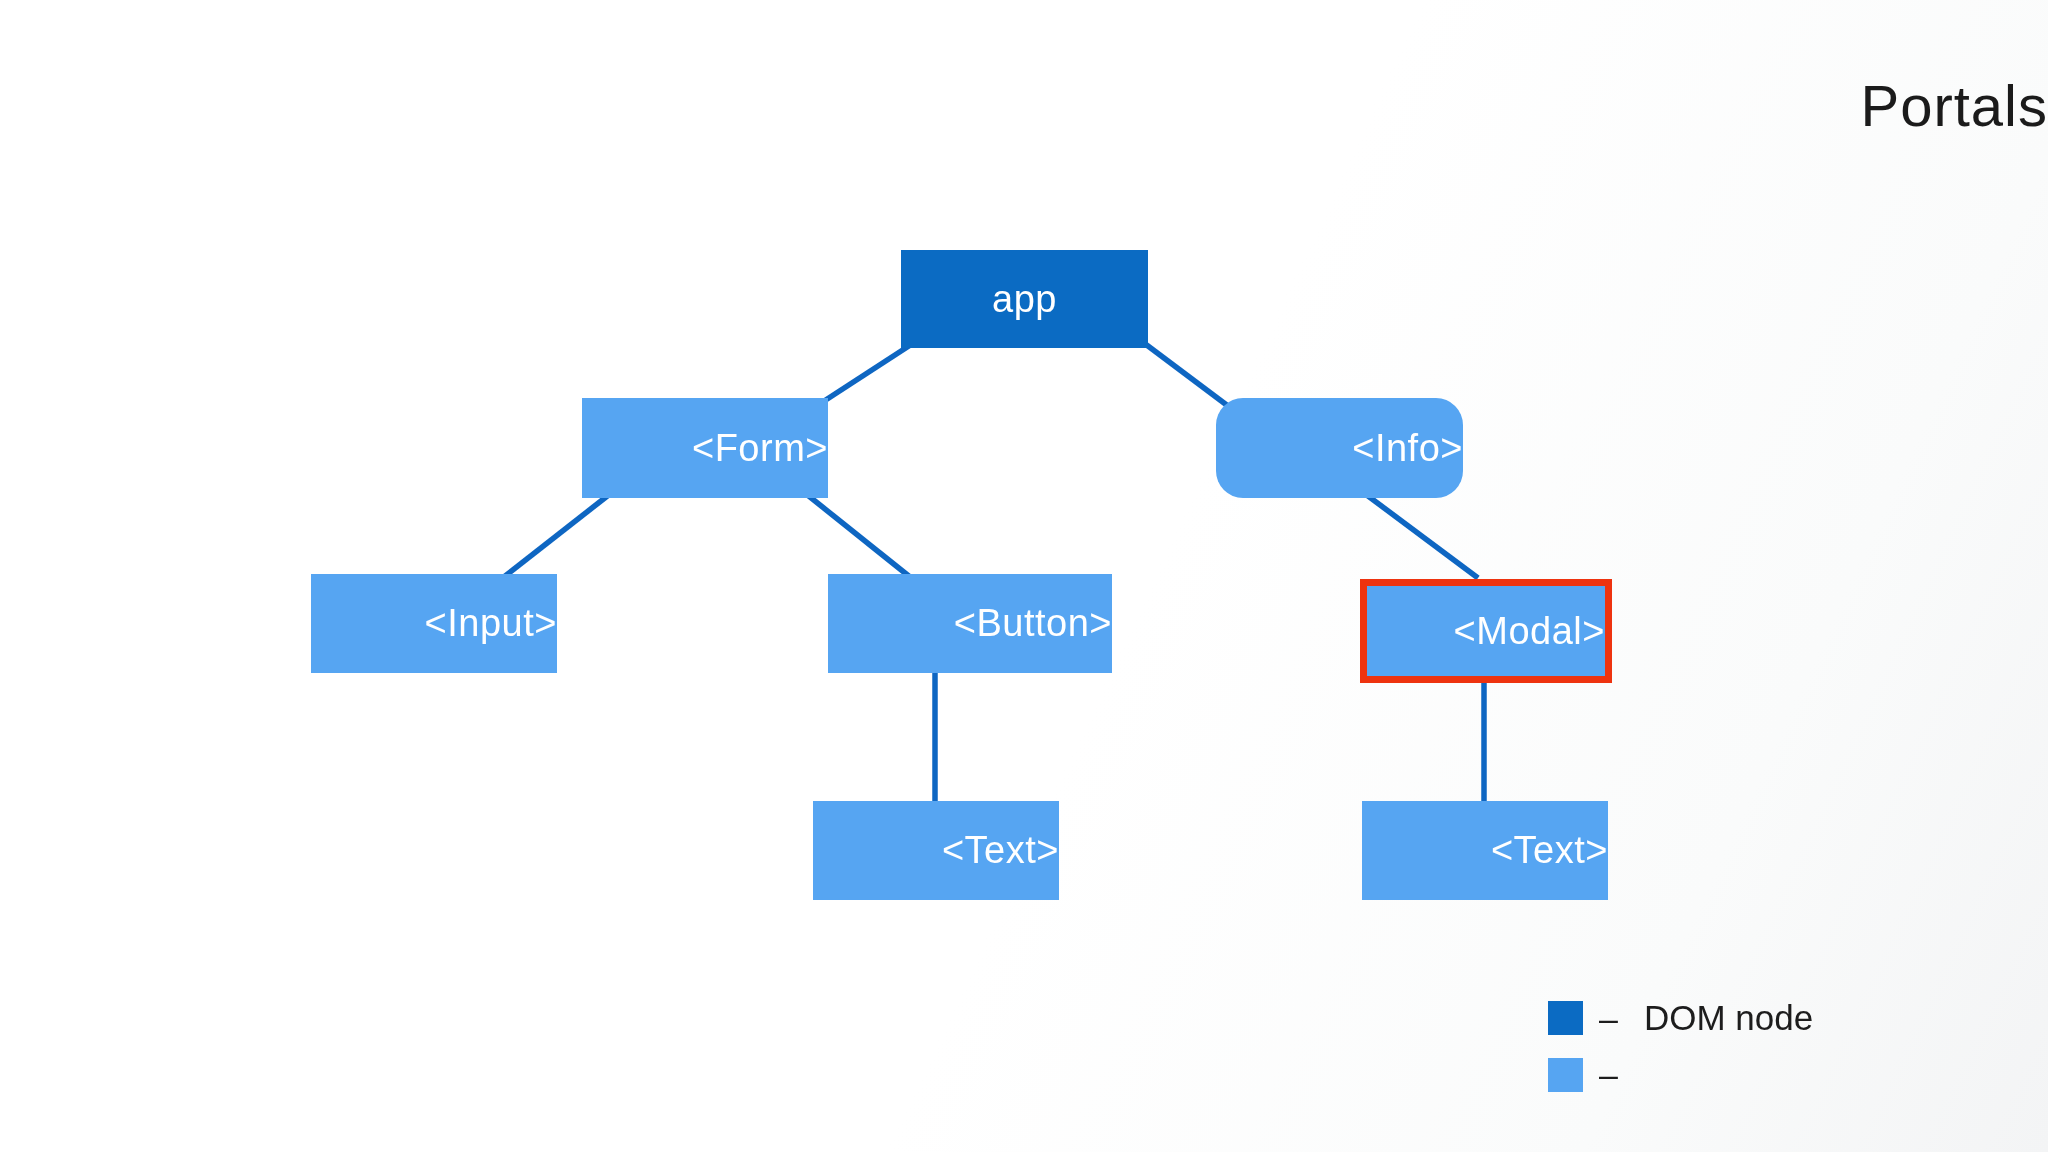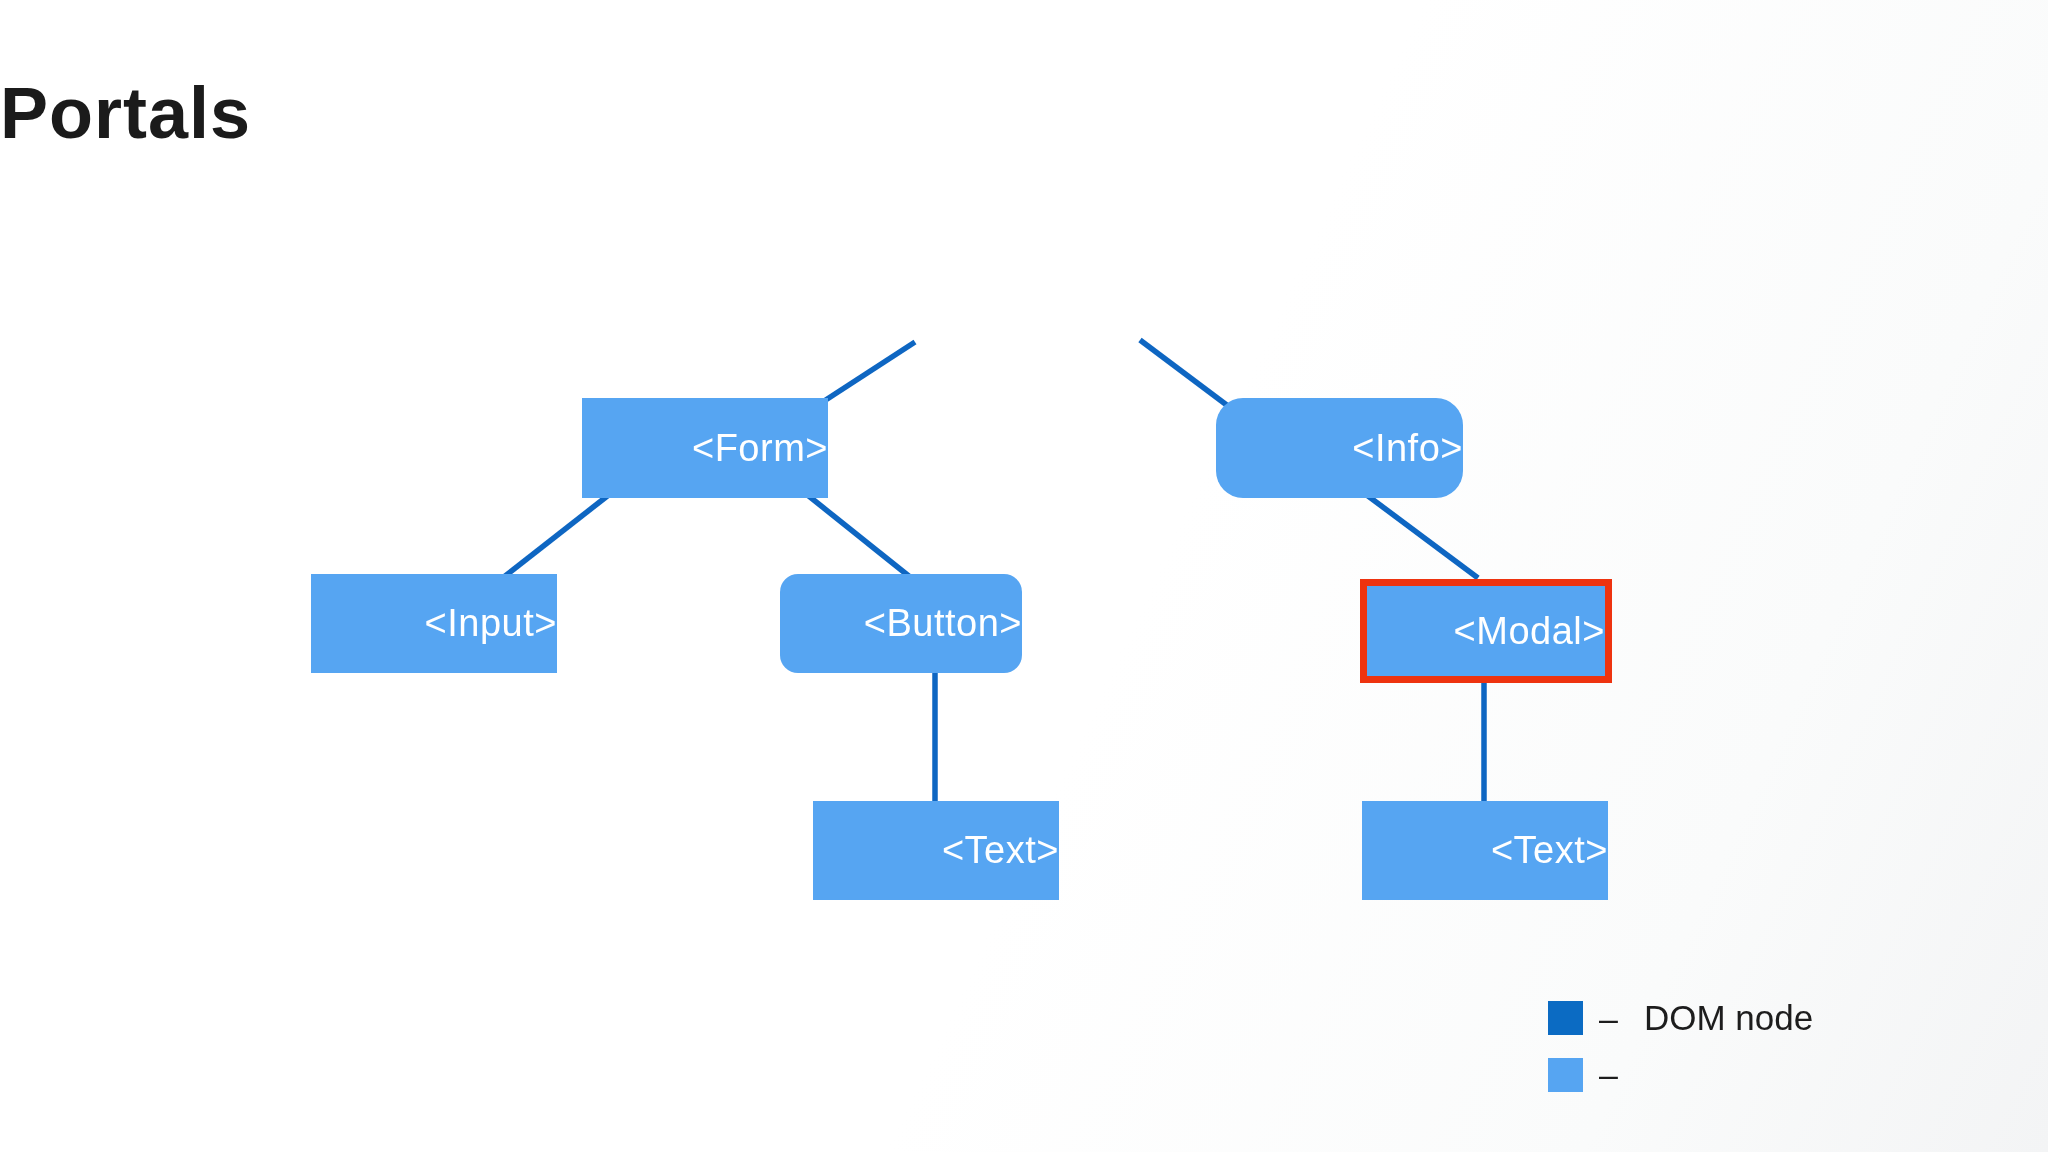--- a/index.html
+++ b/index.html
@@ -14,23 +14,23 @@
     position: relative;
     width: 2048px;
     height: 1152px;
     background: linear-gradient(115deg, #ffffff 55%, #fafbfb 82%, #f3f4f5 100%);
   }
   .title {
     position: absolute;
     top: 72px;
     left: 0;
     width: 100%;
-    text-align: left;
-    font-size: 72px;
-    font-weight: 700;
+    text-align: right;
+    font-size: 58px;
+    font-weight: 400;
     letter-spacing: 1px;
     color: var(--title-text, #1b1b1b);
   }
   svg.connectors {
     position: absolute;
     top: 0;
     left: 0;
     width: 2048px;
     height: 1152px;
   }
@@ -50,21 +50,21 @@
     box-sizing: border-box;
   }
   .node--dom   { background: var(--dom-node, #0b6bc3); }
   .node--react { background: var(--react-component, #56a5f2); justify-content: flex-end; }
   .node--highlighted { border: 7px solid var(--highlight, #ee330f); margin-top: 8px; }
 
   .node-app        { left: 901px;  top: 250px; width: 247px; height: 98px; }
   .node-form       { left: 582px;  top: 398px; width: 246px; height: 100px; }
   .node-info       { left: 1216px; top: 398px; width: 247px; height: 100px; border-radius: 27px; }
   .node-input      { left: 311px;  top: 574px; width: 246px; height: 99px; }
-  .node-button     { left: 780px;  top: 574px; width: 242px; height: 99px; border-radius: 18px; }
+  .node-button     { left: 828px;  top: 574px; width: 284px; height: 99px; }
   .node-modal      { left: 1360px; top: 571px; width: 252px; height: 104px; }
   .node-text-left  { left: 813px;  top: 801px; width: 246px; height: 99px; }
   .node-text-right { left: 1362px; top: 801px; width: 246px; height: 99px; }
 
   .legend {
     position: absolute;
     left: 1548px;
     top: 998px;
     display: flex;
     flex-direction: column;
@@ -102,20 +102,23 @@
   <svg class="connectors" viewBox="0 0 2048 1152" xmlns="http://www.w3.org/2000/svg">
     <line x1="915" y1="342" x2="818" y2="405"></line>
     <line x1="1140" y1="340" x2="1228" y2="406"></line>
     <line x1="615" y1="490" x2="500" y2="580"></line>
     <line x1="795" y1="485" x2="920" y2="585"></line>
     <line x1="1360" y1="490" x2="1478" y2="578"></line>
     <line x1="935" y1="660" x2="935" y2="810"></line>
     <line x1="1484" y1="665" x2="1484" y2="810"></line>
   </svg>
 
+  <div class="node node--dom node-app">
+    <span>app</span>
+  </div>
 
   <div class="node node--react node-form">
     <span>&lt;Form&gt;</span>
   </div>
 
   <div class="node node--react node-info">
     <span>&lt;Info&gt;</span>
   </div>
 
   <div class="node node--react node-input">

